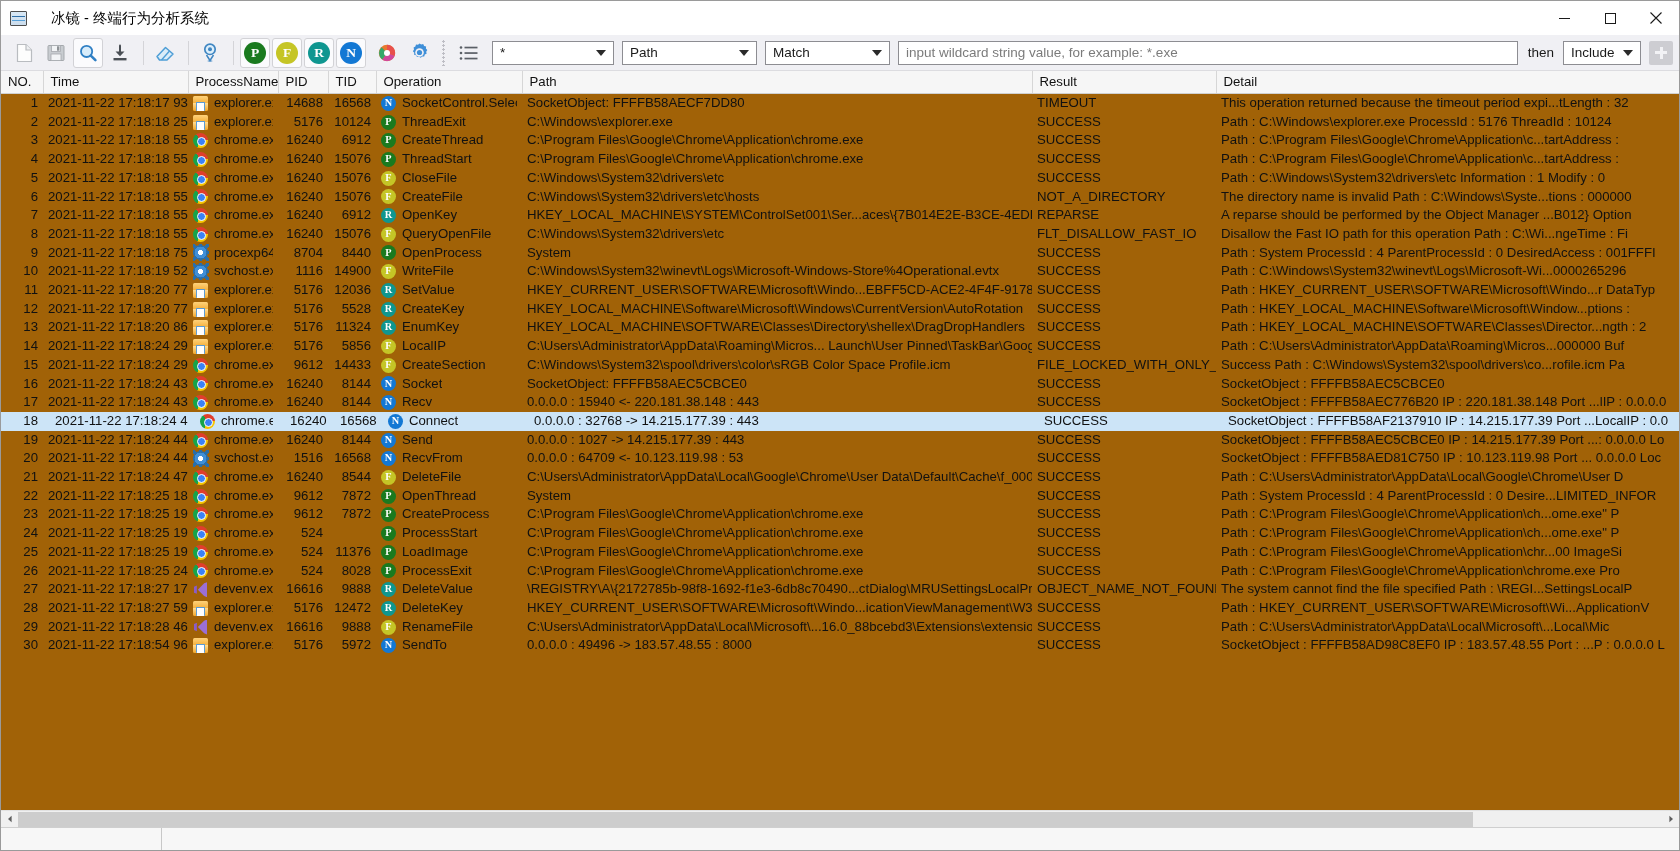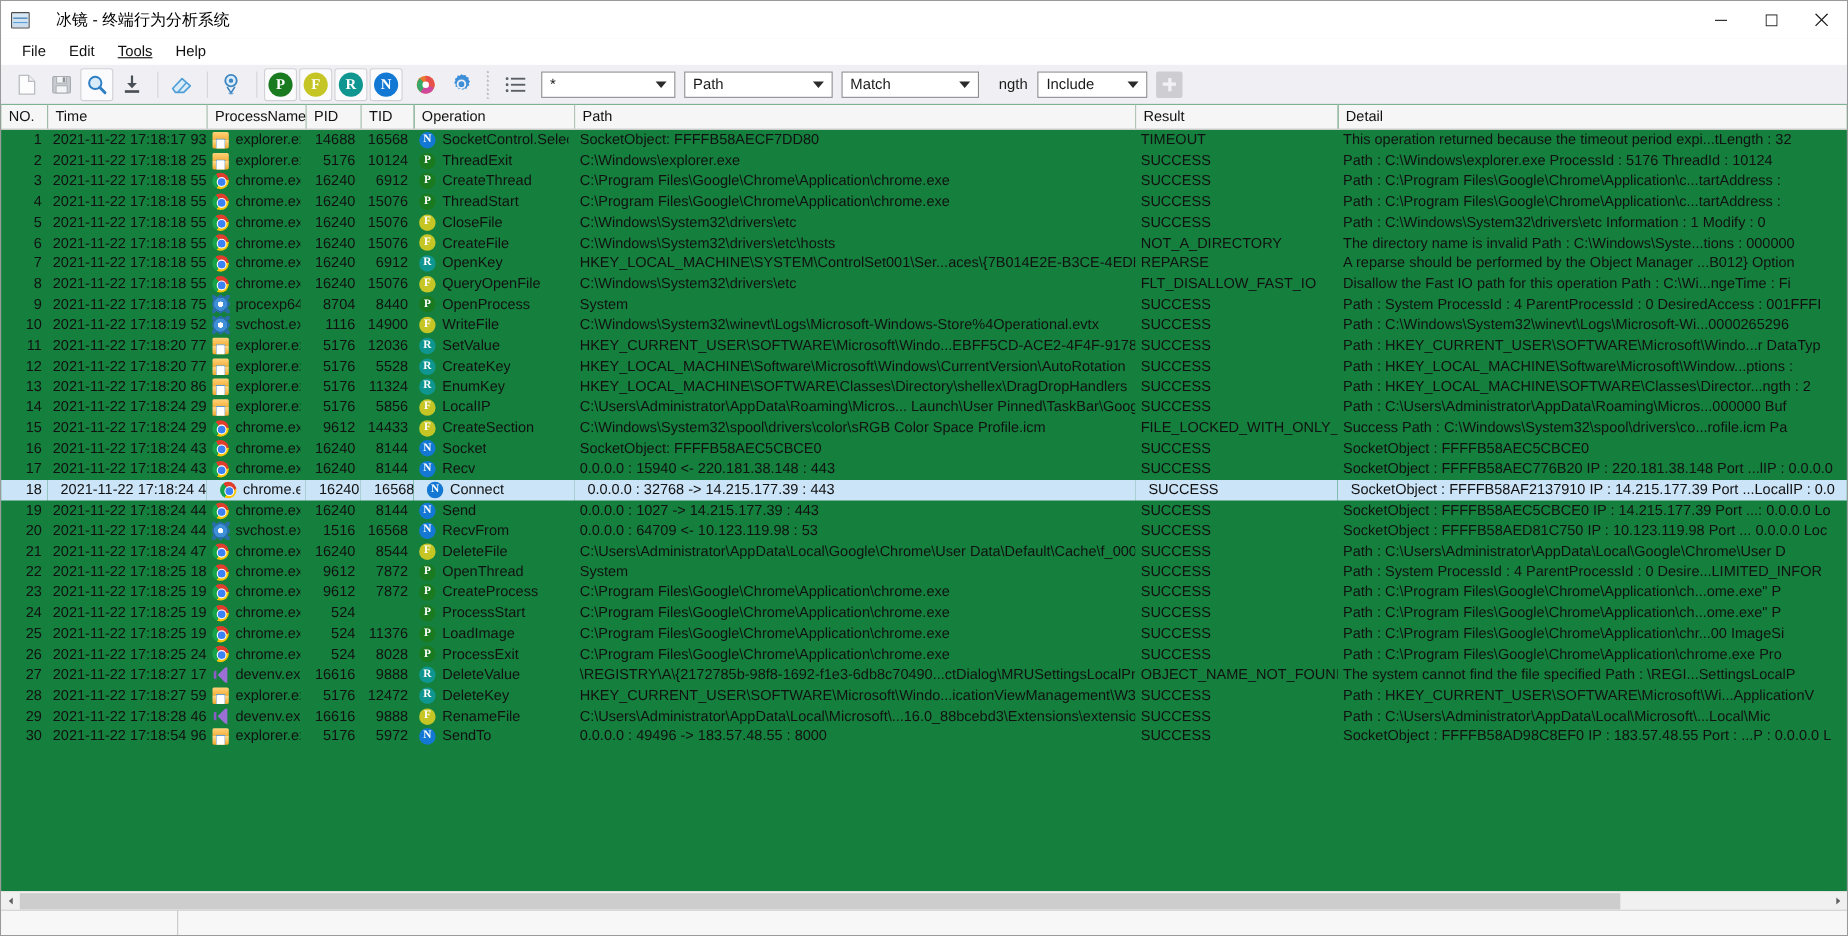--- a/index.html
+++ b/index.html
@@ -158,21 +158,21 @@
     margin-left: 8px;
     border-radius: 2px;
   }
   .plus-btn .h { position: absolute; width: 12px; height: 3px; background: #f2f2f5; }
   .plus-btn .v { position: absolute; width: 3px; height: 12px; background: #f2f2f5; }
   .plus-wrap { position: relative; width: 24px; height: 24px; display:flex; align-items:center; justify-content:center; }
 
   
   .grid-wrap {
     flex: 1 1 auto;
-    background: #15803d;
+    background: #a16207;
     overflow: hidden;
     position: relative;
     display: flex;
     flex-direction: column;
   }
   table.grid {
     border-collapse: collapse;
     table-layout: fixed;
     width: 1678px;
     font-size: 13.2px;
@@ -336,26 +336,20 @@
           </svg>
       </div>
       <div class="win-btn close">
         <svg width="12" height="12" viewBox="0 0 12 12">
             <path d="M0.5 0.5 L11.5 11.5 M11.5 0.5 L0.5 11.5" stroke="currentColor" stroke-width="1.1" fill="none"></path>
           </svg>
       </div>
     </div>
   </div>
 
-  <div class="menubar">
-    <div class="menu-item">File</div>
-    <div class="menu-item">Edit</div>
-    <div class="menu-item"><u>Tools</u></div>
-    <div class="menu-item">Help</div>
-  </div>
 
   <div class="toolbar">
 
     <div class="tb-btn">
       <svg width="19" height="20" viewBox="0 0 19 20">
         <path d="M2.5 1.5 H11 L16.5 7 V18.5 H2.5 Z" fill="#fdfdfd" stroke="#b9bcc0" stroke-width="1.2"></path>
         <path d="M11 1.5 V7 H16.5" fill="#eef0f2" stroke="#b9bcc0" stroke-width="1.2"></path>
       </svg>
     </div>
 
@@ -459,24 +453,25 @@
     <div class="combo" style="width:135px">
       <span class="cval">Path</span>
       <span class="arrow"></span>
     </div>
 
     <div class="combo" style="width:125px">
       <span class="cval">Match</span>
       <span class="arrow"></span>
     </div>
 
-
-    <span class="then-label">ngth</span>
-
-    <div class="combo" style="width:100px; margin-right:0">
+    <input class="wildcard-input" type="text" placeholder="input wildcard string value, for example: *.exe" style="">
+
+    <span class="then-label">then</span>
+
+    <div class="combo" style="width:78px; margin-right:0">
       <span class="cval">Include</span>
       <span class="arrow"></span>
     </div>
 
     <div class="plus-btn plus-wrap">
       <span class="h"></span>
         <span class="v"></span>
     </div>
   </div>
 

